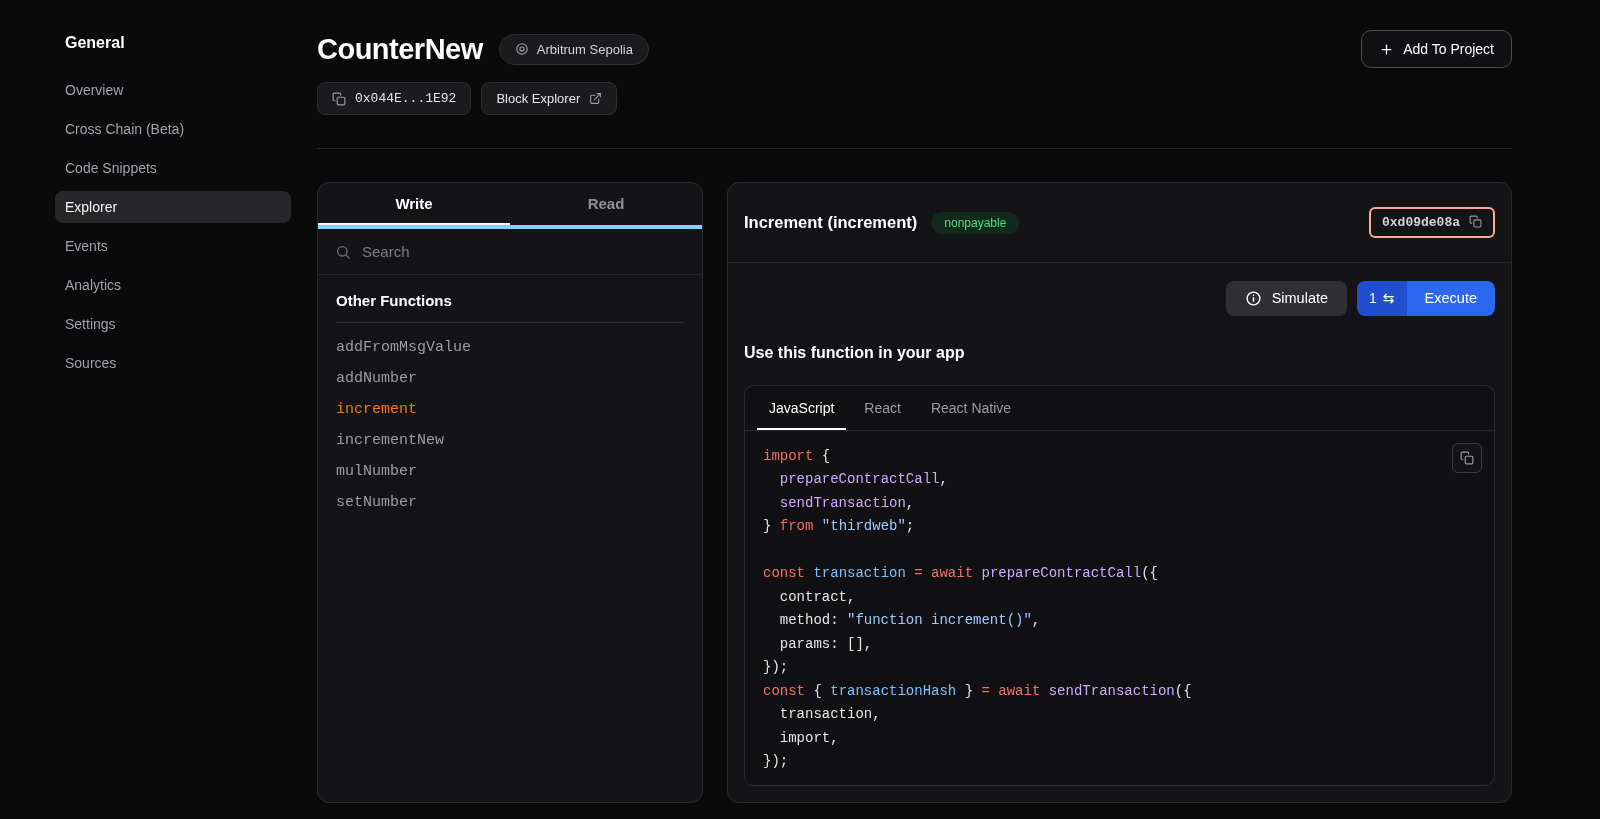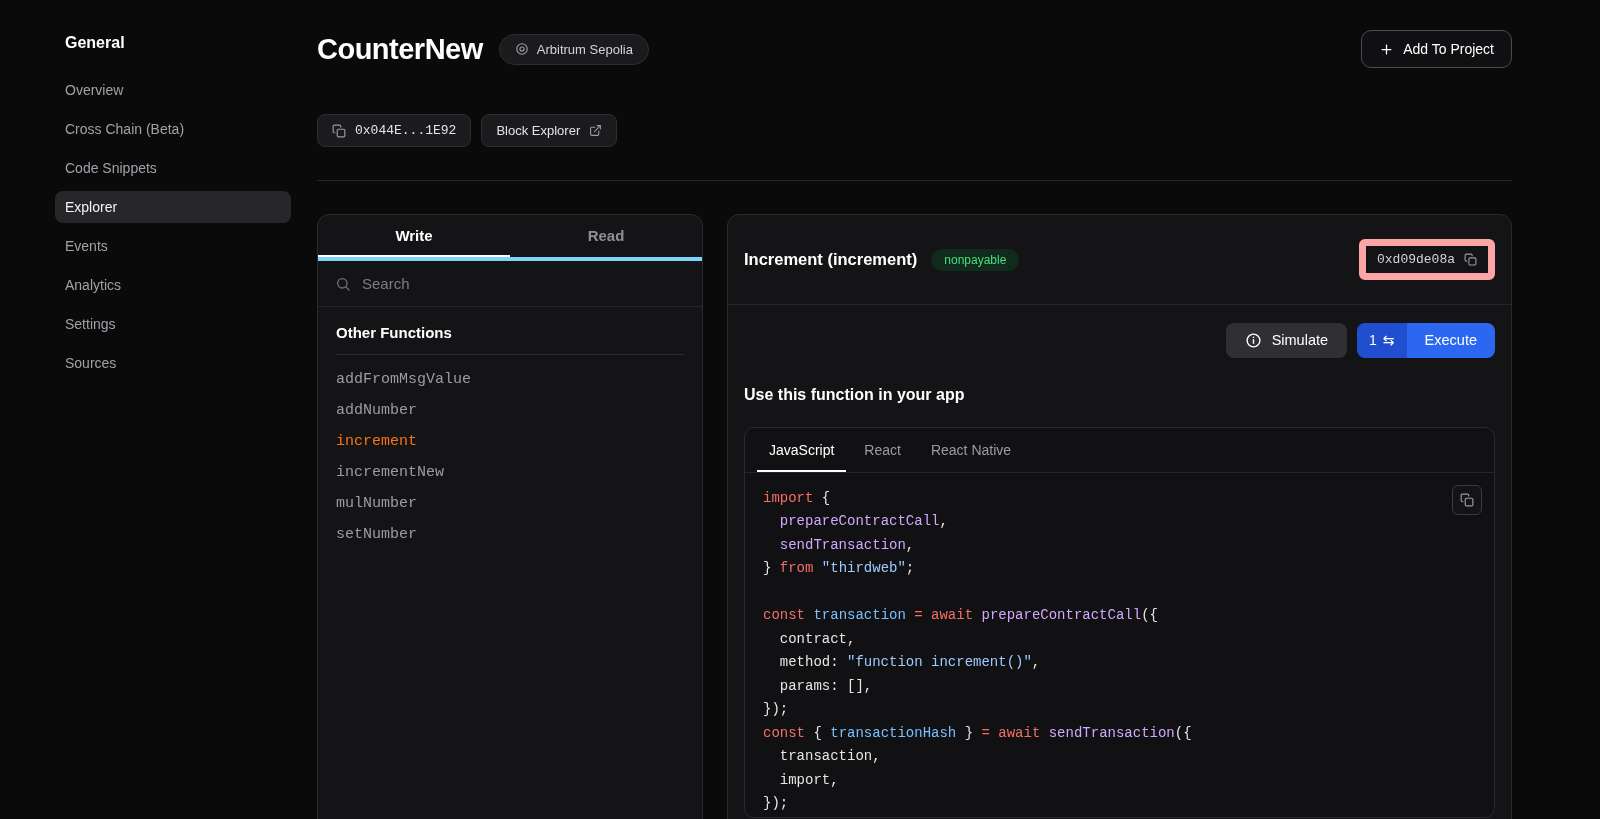--- a/index.html
+++ b/index.html
@@ -46,21 +46,21 @@
     display: inline-flex; align-items: center; gap: 9px;
     background: #101012; border: 1px solid #4b4b52;
     border-radius: 10px; padding: 10px 17px;
     font-size: 14px; font-weight: 500; color: #ffffff; cursor: pointer;
   }
   .addr-row { margin-top: 14px; display: flex; gap: 10px; }
   .chip-btn {
     display: inline-flex; align-items: center; gap: 9px;
     background: #1b1b1e; border: 1px solid #2e2e32;
     border-radius: 8px; padding: 8px 14px;
-    font-size: 13px; color: #e4e4e7; cursor: pointer; margin-top: 32px;
+    font-size: 13px; color: #e4e4e7; cursor: pointer;
   }
   .chip-btn .icn { color: #9b9ba3; display: inline-flex; }
   .page-divider { margin-top: 33px; height: 1px; background: #26262a; }
 
   .panels { margin-top: 33px; display: flex; gap: 24px; height: 621px; }
 
   
   .fn-panel {
     width: 386px; flex: none;
     background: #141416; border: 1px solid #2a2a2e; border-radius: 12px;
@@ -102,24 +102,24 @@
   }
   .rc-header { display: flex; align-items: center; gap: 14px; padding: 24px 16px; }
   .rc-title { font-size: 16.5px; font-weight: 600; }
   .mut-badge {
     background: #102a1b; color: #4ade80;
     font-size: 12px; font-weight: 500;
     padding: 4px 13px; border-radius: 999px;
   }
   .rc-spacer { flex: 1; }
   .selector-btn {
-    display: inline-flex; align-items: center; gap: 9px;
-    border: 7px solid #fca5a5; border-radius: 6px;
+    display: inline-flex; align-items: flex-start; gap: 9px;
+    border: 2px solid #fca5a5; border-radius: 6px;
     padding: 6px 11px; background: transparent;
-    font-size: 13px; color: #d4d4d8; cursor: pointer;
+    font-size: 13px; color: #d4d4d8; cursor: pointer; font-weight: bold;
   }
   .selector-btn .icn { color: #9b9ba3; display: inline-flex; }
   .rc-divider { height: 1px; background: #26262a; }
   .controls-row { display: flex; justify-content: flex-end; gap: 10px; padding: 18px 16px 0; }
   .simulate-btn {
     display: inline-flex; align-items: center; gap: 10px;
     background: #303034; color: #ffffff;
     border: none; border-radius: 8px; padding: 9px 19px;
     font-size: 14.5px; font-weight: 500; cursor: pointer;
     font-family: "Liberation Sans", sans-serif;

